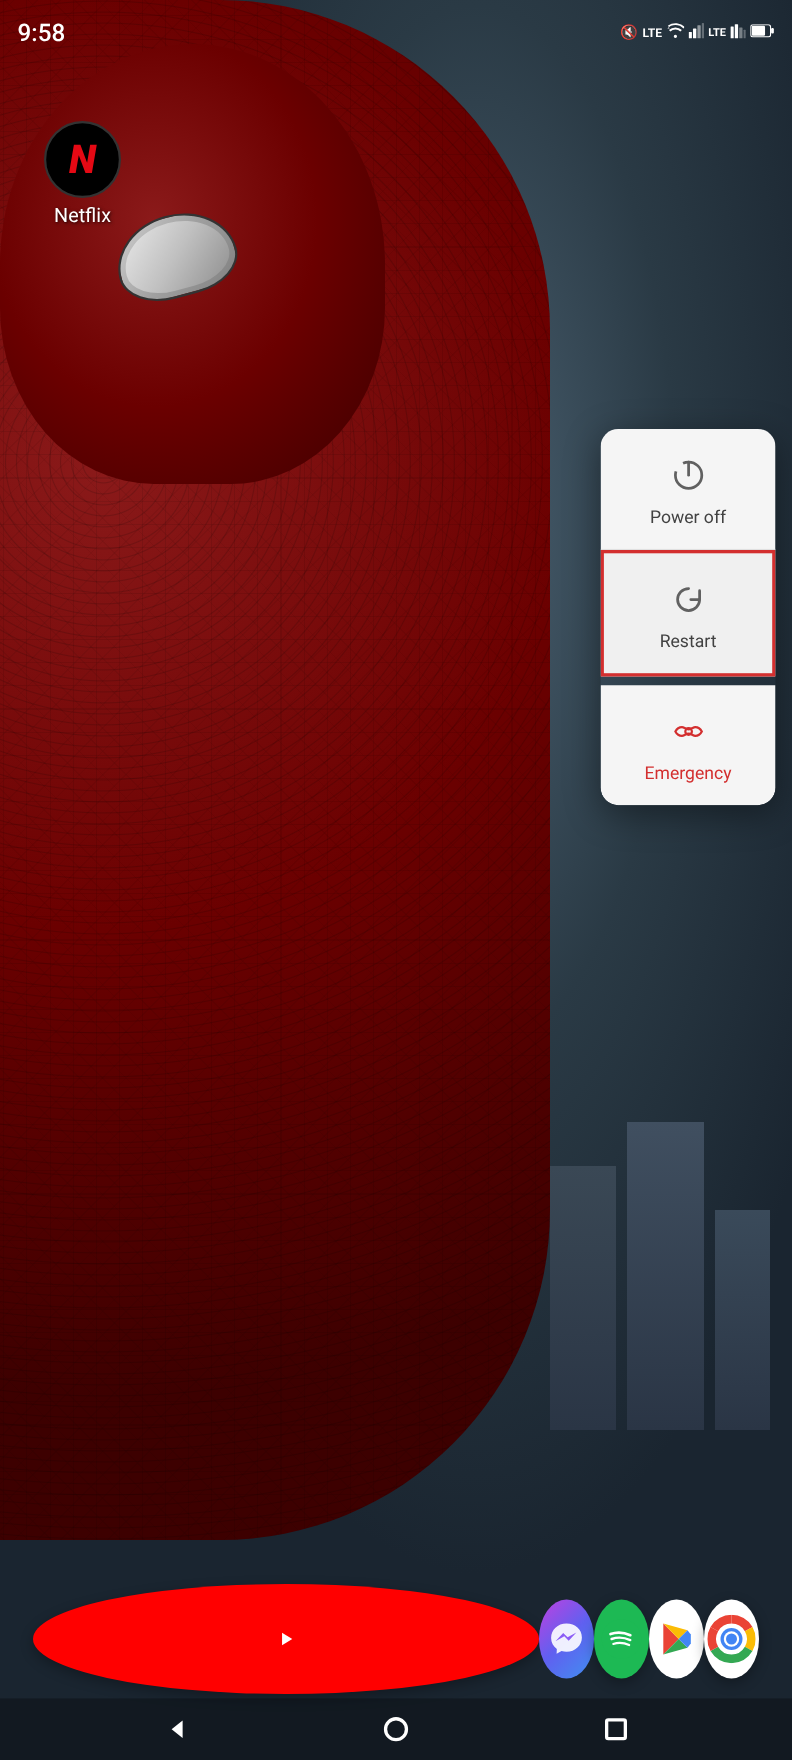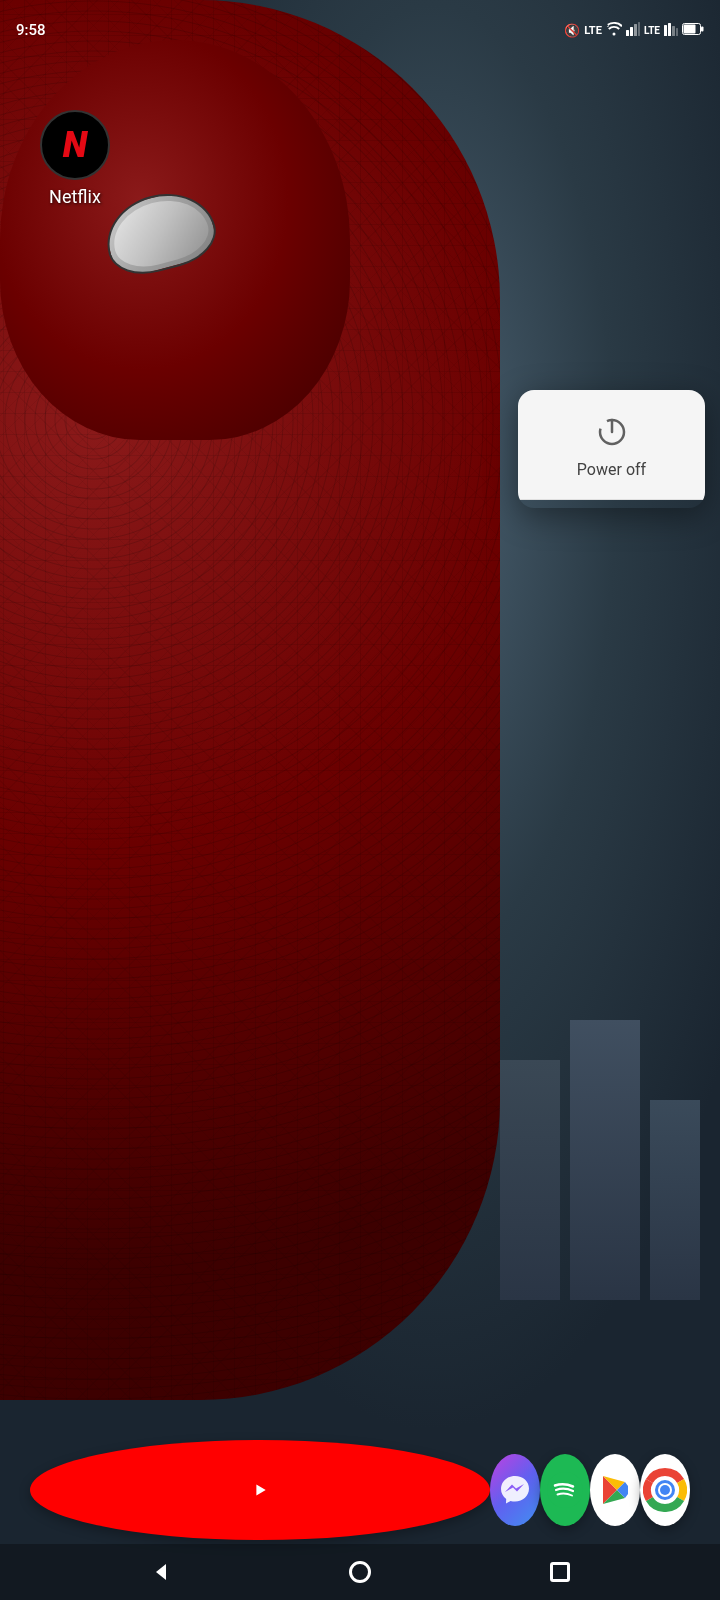--- a/index.html
+++ b/index.html
@@ -129,21 +129,21 @@
       height: 50px;
       z-index: 100;
       display: flex;
       align-items: center;
       justify-content: space-between;
       padding: 10px 16px 0;
     }
 
     .status-time {
       color: white;
-      font-size: 15px;
+      font-size: 22px;
       font-weight: 500;
     }
 
     .status-icons {
       display: flex;
       align-items: center;
       gap: 4px;
     }
 
     .status-icon {
@@ -185,21 +185,21 @@
       color: white;
       font-size: 18px;
       text-shadow: 1px 1px 3px rgba(0,0,0,0.8);
     }
 
     
     .power-menu {
       position: absolute;
       right: 15px;
       top: 390px;
-      width: 187px;
+      width: 159px;
       z-index: 200;
       border-radius: 16px;
       overflow: hidden;
       box-shadow: 0 8px 32px rgba(0,0,0,0.4);
     }
 
     .power-menu-item {
       display: flex;
       flex-direction: column;
       align-items: center;
@@ -429,24 +429,38 @@
 <div class="power-menu">
 
   <div class="power-menu-item">
     <svg class="power-icon-svg" viewBox="0 0 36 36" fill="none">
       <circle cx="18" cy="18" r="12" stroke="#616161" stroke-width="2.5" fill="none" stroke-dasharray="47 10" stroke-dashoffset="6"></circle>
       <line x1="18" y1="6" x2="18" y2="18" stroke="#616161" stroke-width="2.5" stroke-linecap="round"></line>
     </svg>
     <span class="power-menu-label">Power off</span>
   </div>
 
+  <div class="power-menu-item restart-item">
+    <svg class="restart-icon-svg" viewBox="0 0 36 36" fill="none">
+      <path d="M18 8 A10 10 0 1 0 28 18" stroke="#616161" stroke-width="2.5" stroke-linecap="round" fill="none"></path>
+      <polyline points="28,10 28,18 20,18" stroke="#616161" stroke-width="2.5" stroke-linecap="round" stroke-linejoin="round" fill="none"></polyline>
+    </svg>
+    <span class="power-menu-label">Restart</span>
+  </div>
 
 
   <div class="power-menu-gap"></div>
 
+  <div class="emergency-item">
+    <svg class="emergency-icon-svg" viewBox="0 0 36 36" fill="none">
+      <path d="M6 18 C6 18, 8 14, 12 14 C14 14, 15 16, 18 16 C21 16, 22 14, 24 14 C28 14, 30 18, 30 18 C30 18, 28 22, 24 22 C22 22, 21 20, 18 20 C15 20, 14 22, 12 22 C8 22, 6 18, 6 18Z" stroke="#d32f2f" stroke-width="2" fill="none"></path>
+      <circle cx="18" cy="18" r="3" stroke="#d32f2f" stroke-width="2" fill="none"></circle>
+    </svg>
+    <span class="emergency-label">Emergency</span>
+  </div>
 </div>
 
 <div class="bottom-dock">
 
   <div class="dock-icon youtube-inner">
     <svg width="36" height="28" viewBox="0 0 36 28">
       <path d="M35.2 4.4C34.8 2.8 33.5 1.5 31.9 1.1 29.1 0.4 18 0.4 18 0.4S6.9 0.4 4.1 1.1C2.5 1.5 1.2 2.8 0.8 4.4 0.1 7.2 0.1 14 0.1 14S0.1 20.8 0.8 23.6C1.2 25.2 2.5 26.5 4.1 26.9 6.9 27.6 18 27.6 18 27.6S29.1 27.6 31.9 26.9C33.5 26.5 34.8 25.2 35.2 23.6 35.9 20.8 35.9 14 35.9 14S35.9 7.2 35.2 4.4Z" fill="#FF0000"></path>
       <polygon points="14.4,19.6 23.7,14 14.4,8.4" fill="white"></polygon>
     </svg>
   </div>

